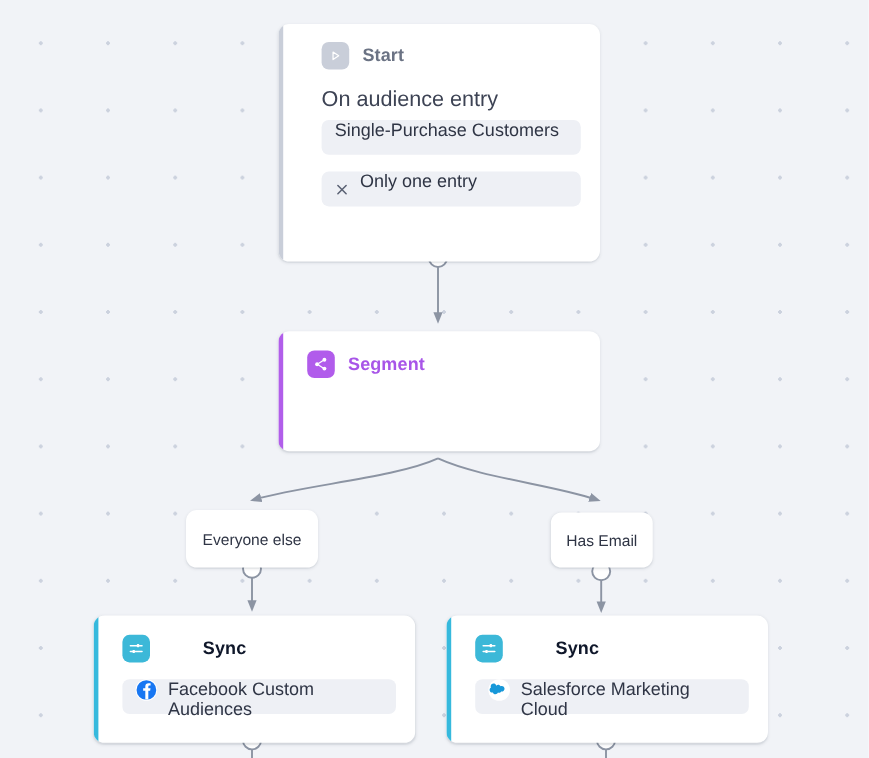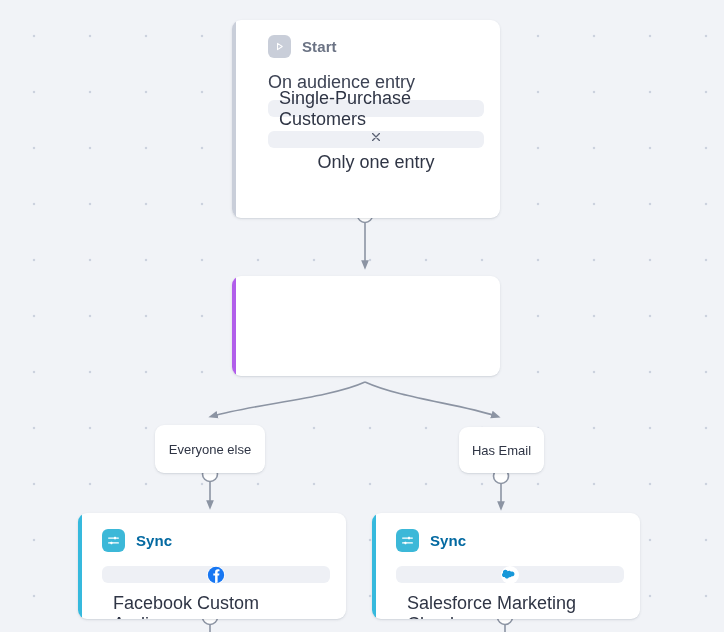--- a/index.html
+++ b/index.html
@@ -71,30 +71,29 @@
   }
 
   .field-label {
     font-size: 18px;
     color: #3d4354;
     margin-bottom: 7px;
   }
   .field-box {
     background: #eef0f5;
     border-radius: 6px;
-    height: 17px;
-    display: flex;
-    align-items: center;
+    height: 29px;
+    display: flex;
     gap: 9px;
     padding: 0 11px;
-    font-size: 18px;
+    font-size: 15px;
     color: #2f3545;
     margin-bottom: 14px;
   }
-  .field-box:last-child { margin-bottom: 0; flex-direction: column; }
+  .field-box:last-child { margin-bottom: 0; }
   .field-box .fb-icon {
     flex: 0 0 auto;
     display: flex;
     align-items: center;
     justify-content: center;
   }
 
   
   #node-start { left: 232px; top: 20px; width: 268px; height: 198px; }
   #node-start .node-accent { background: #c9ced9; }
@@ -106,21 +105,21 @@
   #node-segment { left: 232px; top: 276px; width: 268px; height: 100px; }
   #node-segment .node-accent { background: #b15eea; }
   #node-segment .node-title { color: #a855e8; }
   #node-segment .node-icon { background: #b15ceb; }
 
   
   .node-sync { width: 268px; height: 106px; top: 513px; }
   #node-sync-fb { left: 78px; }
   #node-sync-sf { left: 372px; }
   .node-sync .node-accent { background: #36b9dd; }
-  .node-sync .node-title { color: #0369a1; }
+  .node-sync .node-title { color: #0f172a; margin-left: 33px; }
   .node-sync .node-icon { background: #3cb8d8; }
 
   
   .branch-label {
     position: absolute;
     background: #ffffff;
     border-radius: 9px;
     box-shadow: 0 1px 3px rgba(27,35,58,0.10), 0 1px 1px rgba(27,35,58,0.05);
     display: flex;
     align-items: center;
@@ -210,20 +209,31 @@
           </svg>
         </span>
         <span>Only one entry</span>
       </div>
     </div>
   </div>
 
   <div class="node" id="node-segment">
     <div class="node-accent"></div>
     <div class="node-body">
+      <div class="node-header">
+        <div class="node-icon">
+          <svg width="13" height="13" viewBox="0 0 16 16">
+            <circle cx="11.5" cy="3.5" r="2" fill="#ffffff"></circle>
+            <circle cx="11.5" cy="12.5" r="2" fill="#ffffff"></circle>
+            <circle cx="4" cy="8" r="2" fill="#ffffff"></circle>
+            <path d="M5.8 7 L9.8 4.4 M5.8 9 L9.8 11.6" stroke="#ffffff" stroke-width="1.3" stroke-linecap="round"></path>
+          </svg>
+        </div>
+        <div class="node-title">Segment</div>
+      </div>
 
     </div>
   </div>
 
   <div class="branch-label" id="branch-else">
     <span>Everyone else</span>
   </div>
 
   <div class="branch-label" id="branch-email">
     <span>Has Email</span>

